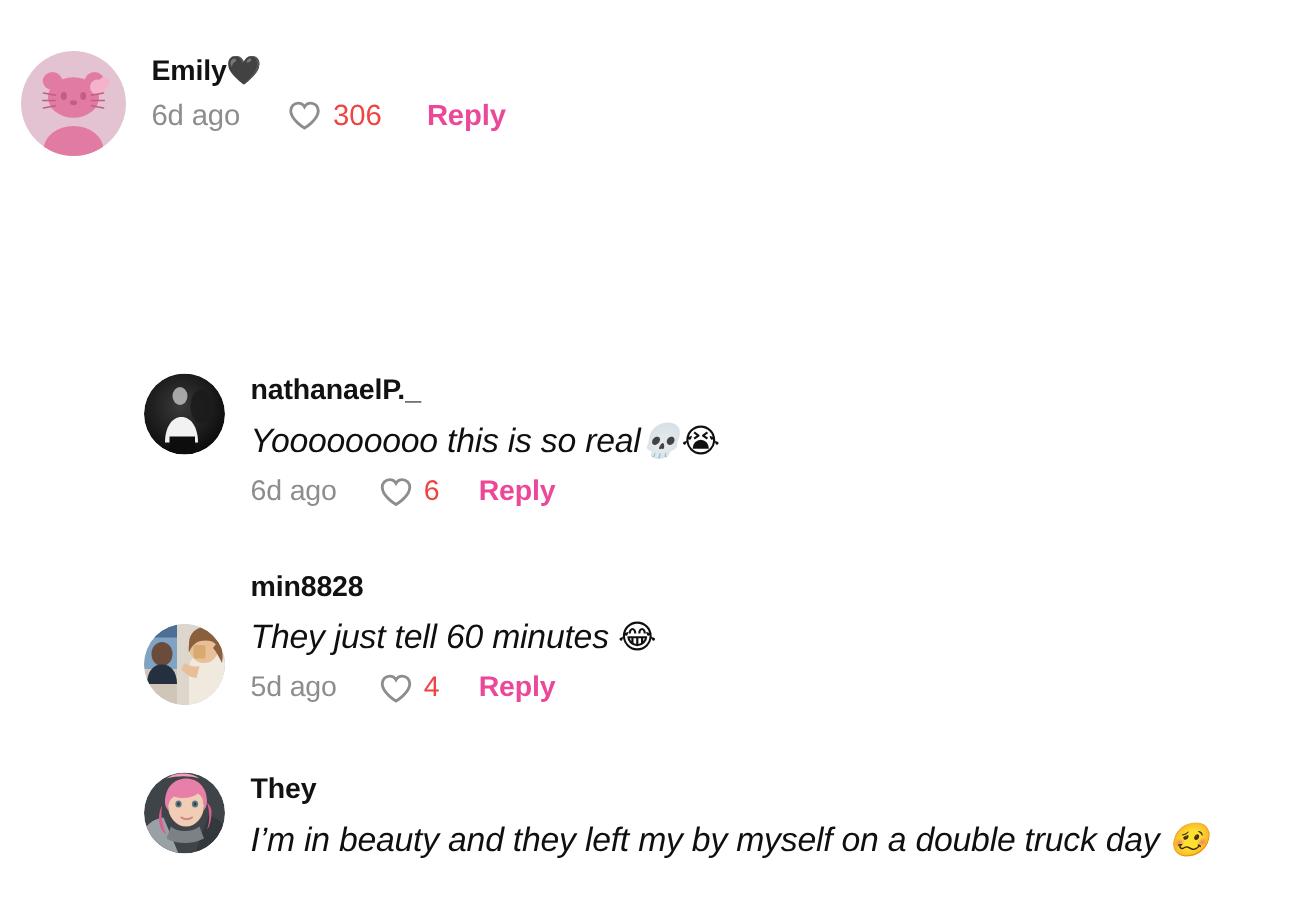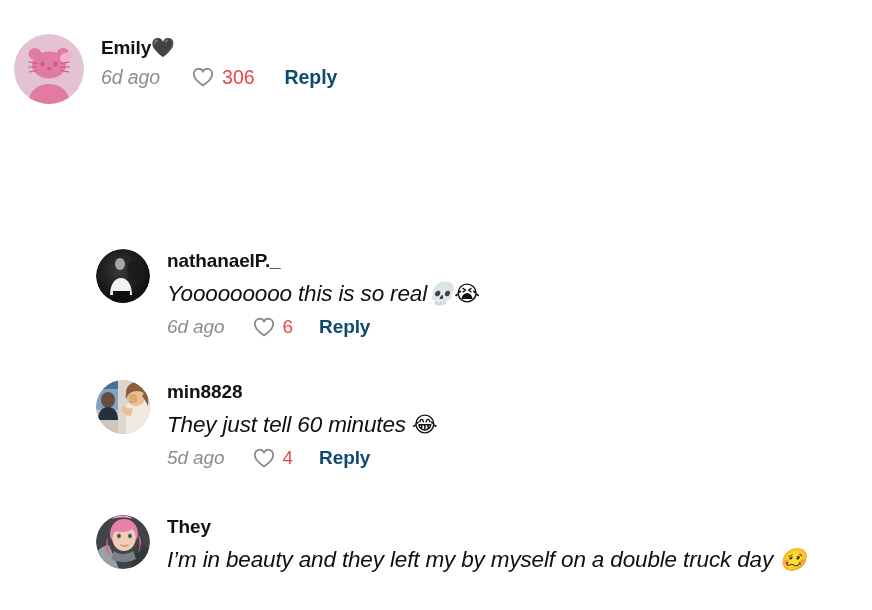--- a/index.html
+++ b/index.html
@@ -35,21 +35,21 @@
     top: 14px;
     width: 852px;
   }
 
   .comment.reply {
     left: 96px;
     width: 770px;
   }
 
   .comment.reply-1 { top: 229px; }
-  .comment.reply-2 { top: 360px; }
+  .comment.reply-2 { top: 360px; align-items: flex-end; }
   .comment.reply-3 { top: 495px; }
 
   
   .avatar {
     flex: 0 0 auto;
     border-radius: 50%;
     overflow: hidden;
     position: relative;
     background: #e9e9e9;
   }
@@ -105,21 +105,20 @@
   .meta {
     display: flex;
     align-items: center;
     margin-top: 6px;
   }
 
   .meta .time {
     color: #8d8d8d;
     font-size: 19.5px;
     letter-spacing: -0.1px;
-    font-style: italic;
   }
 
   .meta .likes {
     display: flex;
     align-items: center;
     margin-left: 32px;
     color: #ef4444;
     font-size: 19.5px;
   }
   .meta .likes .count { margin-left: 8px; }
@@ -130,21 +129,21 @@
     height: 20px;
   }
   .heart-icon path {
     fill: none;
     stroke: #8d8d8d;
     stroke-width: 2.1;
   }
 
   .meta .reply-btn {
     margin-left: 30px;
-    color: #0c4a6e;
+    color: #ec4899;
     font-size: 19.5px;
     font-weight: bold;
     letter-spacing: -0.1px;
     cursor: pointer;
   }
 
   .reply .meta .time { font-size: 19px; }
   .reply .meta .likes { margin-left: 28px; font-size: 19px; }
   .reply .meta .reply-btn { margin-left: 26px; font-size: 19px; }
 </style>

